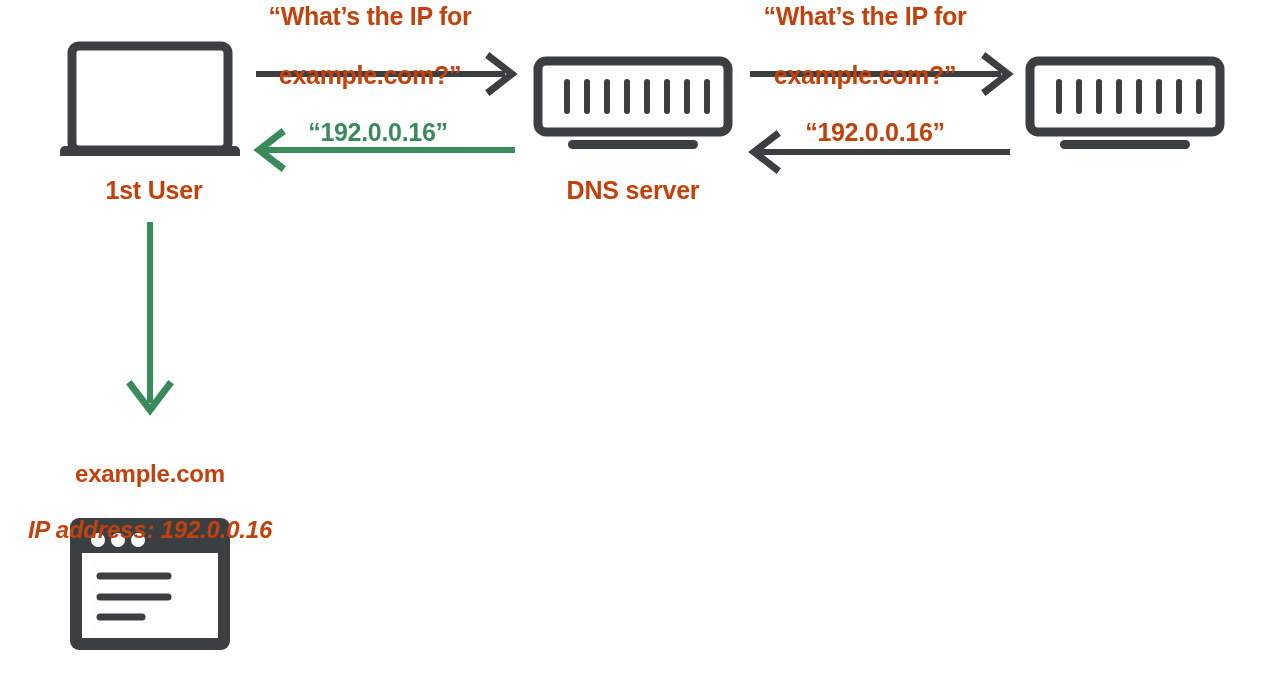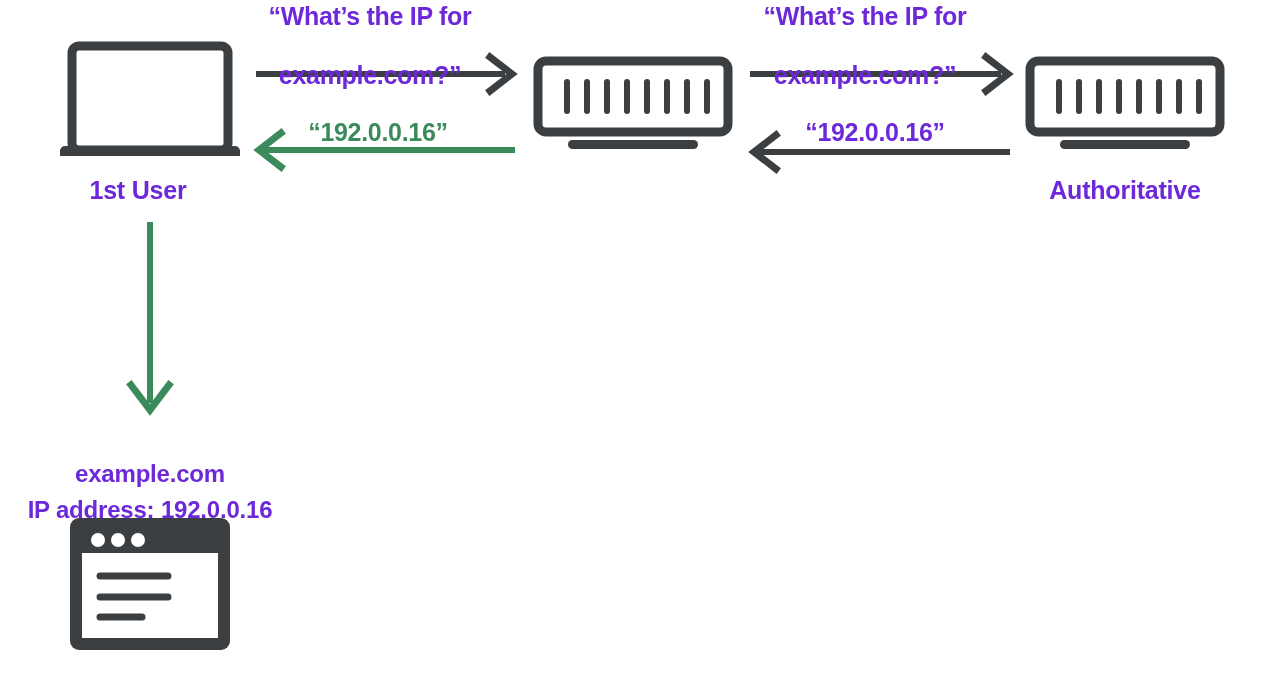--- a/index.html
+++ b/index.html
@@ -19,21 +19,21 @@
   }
   .svg-layer {
     position: absolute;
     left: 0;
     top: 0;
     width: 1280px;
     height: 691px;
   }
   .lbl {
     position: absolute;
-    color: #6d28d9;
+    color: #c2410c;
     font-weight: bold;
     font-family: "Liberation Sans", sans-serif;
     line-height: 1.17;
     white-space: pre;
     text-align: center;
   }
   .node-label {
     font-size: 25px;
     letter-spacing: -0.2px;
   }
@@ -138,23 +138,24 @@
   <div class="lbl arrow-label" style="left:250px; top:2px; width:240px;"><span>“What’s the IP for</span>
     <br><span>example.com?”</span></div>
 
   <div class="lbl arrow-label green" style="left:288px; top:118px; width:180px;">“192.0.0.16”</div>
 
   <div class="lbl arrow-label" style="left:745px; top:2px; width:240px;"><span>“What’s the IP for</span>
     <br><span>example.com?”</span></div>
 
   <div class="lbl arrow-label" style="left:785px; top:118px; width:180px;">“192.0.0.16”</div>
 
-  <div class="lbl node-label" style="left:38px; top:176px; width:200px;">1st User</div>
+  <div class="lbl node-label" style="left:54px; top:176px; width:200px;">1st User</div>
 
+  <div class="lbl node-label" style="left:533px; top:176px; width:200px;">DNS server</div>
 
-  <div class="lbl node-label" style="left:1025px; top:176px; width:200px;"><span>Authoritative</span>
+  <div class="lbl node-label" style="left:1025px; top:176px; width:200px;">
     <br></div>
 
   <div class="lbl result-label" style="left:10px; top:440px; width:280px;">example.com</div>
 
-  <div class="lbl result-label" style="left:10px; top:476px; width:280px;">IP address: 192.0.0.16</div>
+  <div class="lbl result-label" style="left:10px; top:496px; width:280px;font-style:italic;">IP address: 192.0.0.16</div>
 
 </div>
 
 </body></html>

